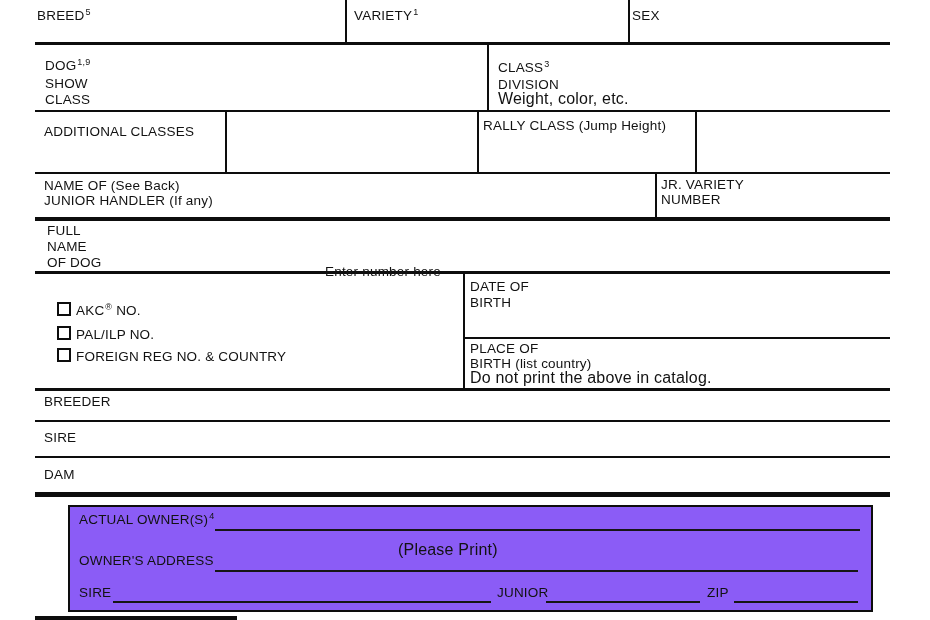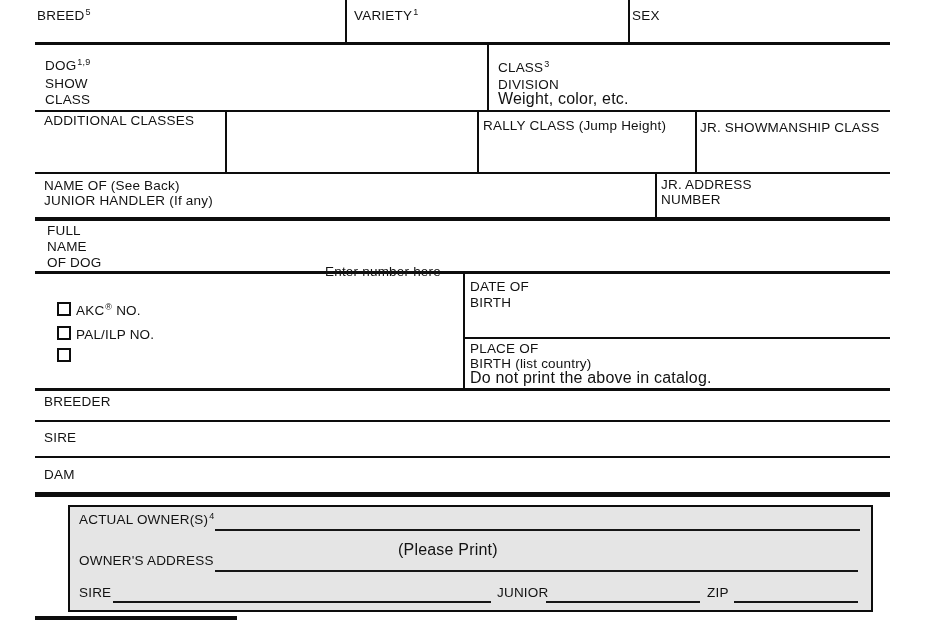--- a/index.html
+++ b/index.html
@@ -9,21 +9,21 @@
     background:#ffffff; overflow:hidden;
     font-family:"Liberation Sans", sans-serif;
     color:#121212;
   }
   .t { position:absolute; font-size:13.5px; line-height:15px; white-space:nowrap; letter-spacing:.2px; }
   .t.small { font-size:16px; line-height:12px; }
   .sup { font-size:9px; position:relative; top:-5px; margin-left:1px; }
   .hl, .vl { position:absolute; background:#0d0d0d; }
   .fl { position:absolute; background:#161616; } 
   .cb { position:absolute; width:14px; height:14px; border:2px solid #0d0d0d; background:#fff; }
-  .obox { position:absolute; border:2px solid #0d0d0d; background:#e5e5e5;padding-left:29px; }
+  .obox { position:absolute; border:2px solid #0d0d0d; background:#8b5cf6;padding-left:29px; }
   .bar { position:absolute; background:#0d0d0d; }
 </style>
 </head>
 <body>
 
 <div class="form">
 
   <span class="t" style="left:37px;top:8px"><span>BREED</span><span class="sup">5</span></span>
   <div class="vl" style="left:345px;top:0;width:2px;height:42px"></div>
   <span class="t" style="left:354px;top:8px"><span>VARIETY</span><span class="sup">1</span></span>
@@ -33,49 +33,49 @@
 
   <span class="t" style="left:45px;top:58px"><span>DOG</span><span class="sup">1,9</span></span>
   <span class="t" style="left:45px;top:76px">SHOW</span>
   <span class="t" style="left:45px;top:92px">CLASS</span>
   <div class="vl" style="left:487px;top:45px;width:2px;height:65px"></div>
   <span class="t" style="left:498px;top:60px"><span>CLASS</span><span class="sup">3</span></span>
   <span class="t" style="left:498px;top:77px">DIVISION</span>
   <span class="t small" style="left:498px;top:93px">Weight, color, etc.</span>
   <div class="hl" style="left:35px;top:110px;width:855px;height:2px"></div>
 
-  <span class="t" style="left:44px;top:113px">ADDITIONAL CLASSES</span>
+  <span class="t" style="left:44px;top:124px">ADDITIONAL CLASSES</span>
   <div class="vl" style="left:225px;top:112px;width:2px;height:60px"></div>
   <div class="vl" style="left:477px;top:112px;width:2px;height:60px"></div>
   <span class="t" style="left:483px;top:118px">RALLY CLASS (Jump Height)</span>
   <div class="vl" style="left:695px;top:112px;width:2px;height:60px"></div>
-  <span class="t" style="left:700px;top:120px">JR. SHOWMANSHIP CLASS</span>
   <div class="hl" style="left:35px;top:172px;width:855px;height:2px"></div>
 
   <span class="t" style="left:44px;top:178px">NAME OF (See Back)</span>
   <span class="t" style="left:44px;top:193px">JUNIOR HANDLER (If any)</span>
   <div class="vl" style="left:655px;top:174px;width:2px;height:43px"></div>
-  <span class="t" style="left:661px;top:177px">JR. ADDRESS</span>
+  <span class="t" style="left:661px;top:177px">JR. VARIETY</span>
   <span class="t" style="left:661px;top:192px">NUMBER</span>
   <div class="hl" style="left:35px;top:217px;width:855px;height:4px"></div>
 
   <span class="t" style="left:47px;top:223px">FULL</span>
   <span class="t" style="left:47px;top:239px">NAME</span>
   <span class="t" style="left:47px;top:255px">OF DOG</span>
   <div class="hl" style="left:35px;top:271px;width:855px;height:3px"></div>
 
   <span class="t" style="left:325px;top:264px">Enter number here</span>
 
   <div class="cb" style="left:57px;top:302px"></div>
   <span class="t" style="left:76px;top:303px"><span>AKC</span><span class="sup">®</span><span> NO.</span></span>
 
   <div class="cb" style="left:57px;top:326px"></div>
   <span class="t" style="left:76px;top:327px">PAL/ILP NO.</span>
 
   <div class="cb" style="left:57px;top:348px"></div>
+  <span class="t" style="left:76px;top:349px">FOREIGN REG NO. &amp; COUNTRY</span>
 
   <div class="vl" style="left:463px;top:274px;width:2px;height:114px"></div>
   <span class="t" style="left:470px;top:279px">DATE OF</span>
   <span class="t" style="left:470px;top:295px">BIRTH</span>
   <div class="hl" style="left:463px;top:337px;width:427px;height:2px"></div>
   <span class="t" style="left:470px;top:341px">PLACE OF</span>
   <span class="t" style="left:470px;top:356px">BIRTH (list country)</span>
   <span class="t small" style="left:470px;top:372px">Do not print the above in catalog.</span>
   <div class="hl" style="left:35px;top:388px;width:855px;height:3px"></div>
 

